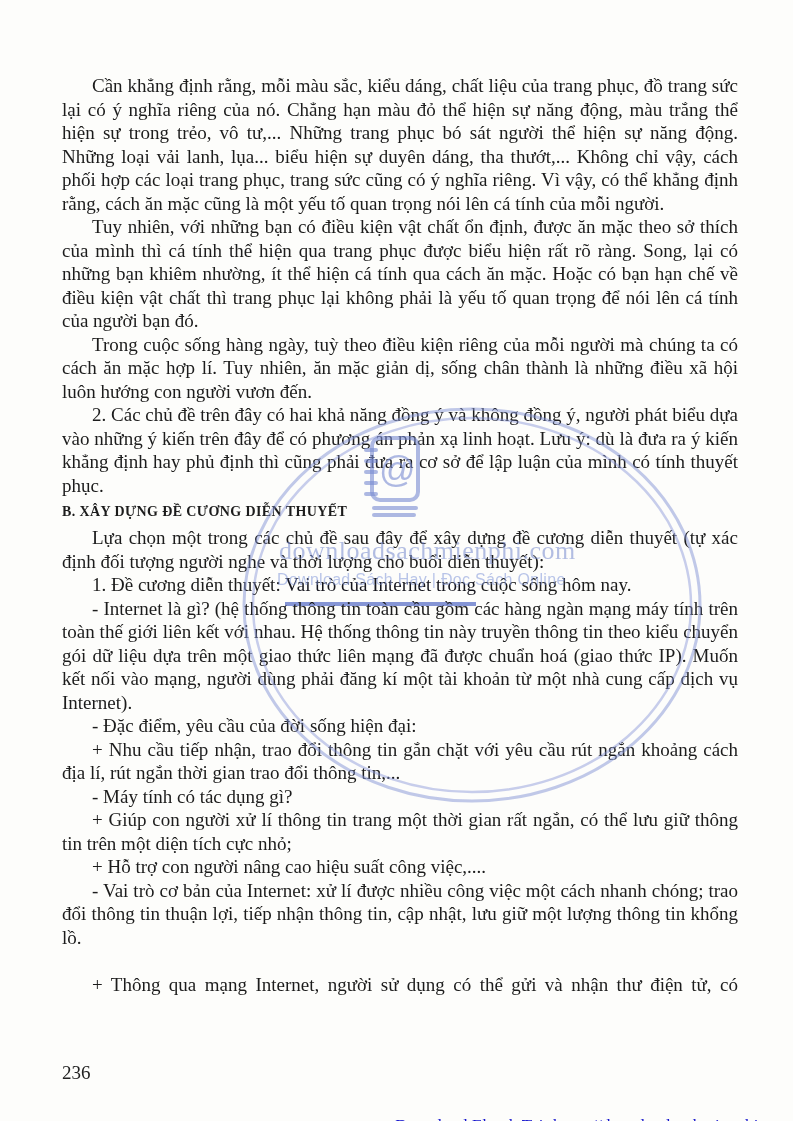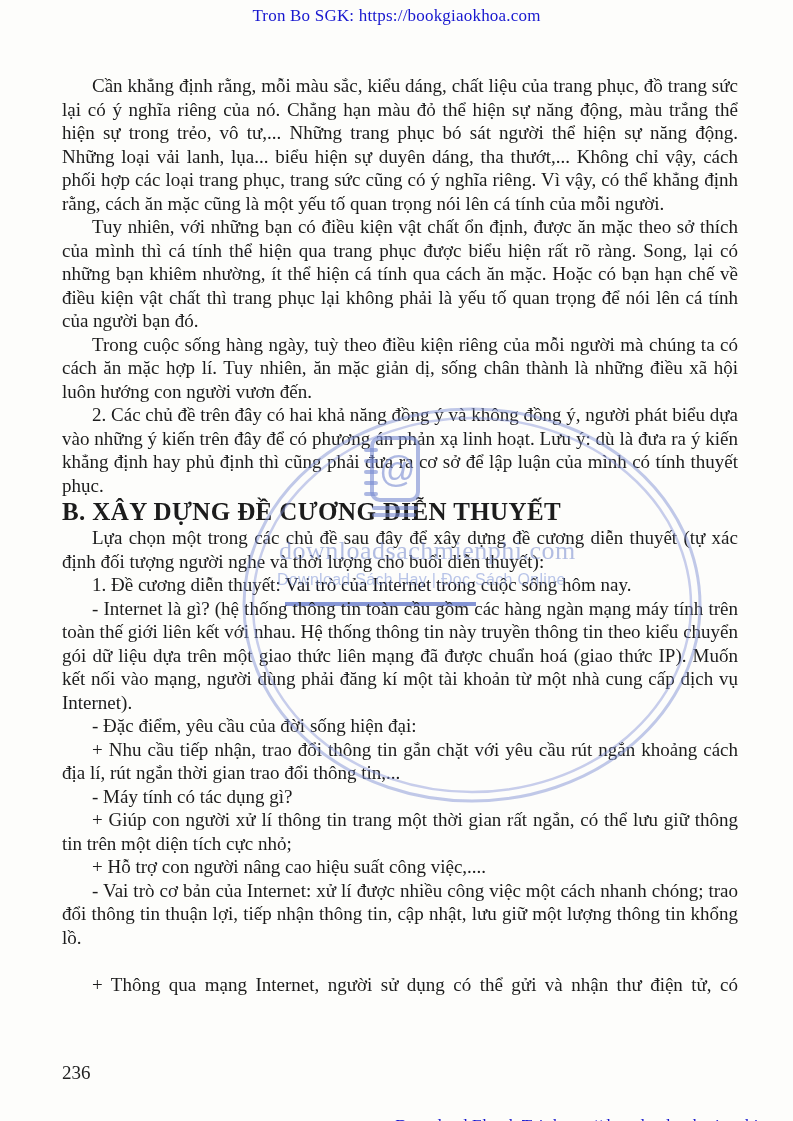--- a/index.html
+++ b/index.html
@@ -12,21 +12,21 @@
     position:absolute;top:6px;left:0;width:100%;text-align:center;
     font-size:17px;color:#1717cf;letter-spacing:.2px;
   }
   .content{
     position:absolute;top:74px;left:62px;width:676px;
     font-size:19px;line-height:23.5px;text-align:justify;z-index:2;
   }
   .content p{margin:0;text-indent:30px;}
   .content p.cont{text-align-last:justify;margin-top:24px;}
   .heading{
-    margin:1px 0;font-size:25px;font-weight:bold;line-height:27px;
+    margin:1px 0;font-size:14px;font-weight:bold;line-height:27px;
     text-indent:0;letter-spacing:.4px;text-align:left;
   }
   .underlined{
     border-bottom:4px solid rgba(112,130,206,.85);
     padding-bottom:7px;color:#14141c;
   }
   
   .wm{position:absolute;z-index:3;pointer-events:none;}
   .wm-site{
     left:279px;top:536px;font-size:26px;letter-spacing:.5px;
@@ -42,21 +42,20 @@
   .footer-link{
     position:absolute;top:1096px;left:0;width:100%;text-align:right;
     font-size:17px;color:#1313cc;letter-spacing:.2px;margin-top:20px;
   }
 </style>
 </head>
 <body>
 
 <div class="page">
 
-  <div class="header-link">Tron Bo SGK: https://bookgiaokhoa.com</div>
 
   <div class="content">
     <p>Cần khẳng định rằng, mỗi màu sắc, kiểu dáng, chất liệu của trang phục, đồ trang sức lại có ý nghĩa riêng của nó. Chẳng hạn màu đỏ thể hiện sự năng động, màu trắng thể hiện sự trong trẻo, vô tư,... Những trang phục bó sát người thể hiện sự năng động. Những loại vải lanh, lụa... biểu hiện sự duyên dáng, tha thướt,... Không chỉ vậy, cách phối hợp các loại trang phục, trang sức cũng có ý nghĩa riêng. Vì vậy, có thể khẳng định rằng, cách ăn mặc cũng là một yếu tố quan trọng nói lên cá tính của mỗi người.</p>
     <p>Tuy nhiên, với những bạn có điều kiện vật chất ổn định, được ăn mặc theo sở thích của mình thì cá tính thể hiện qua trang phục được biểu hiện rất rõ ràng. Song, lại có những bạn khiêm nhường, ít thể hiện cá tính qua cách ăn mặc. Hoặc có bạn hạn chế về điều kiện vật chất thì trang phục lại không phải là yếu tố quan trọng để nói lên cá tính của người bạn đó.</p>
     <p>Trong cuộc sống hàng ngày, tuỳ theo điều kiện riêng của mỗi người mà chúng ta có cách ăn mặc hợp lí. Tuy nhiên, ăn mặc giản dị, sống chân thành là những điều xã hội luôn hướng con người vươn đến.</p>
     <p>2. Các chủ đề trên đây có hai khả năng đồng ý và không đồng ý, người phát biểu dựa vào những ý kiến trên đây để có phương án phản xạ linh hoạt. Lưu ý: dù là đưa ra ý kiến khẳng định hay phủ định thì cũng phải đưa ra cơ sở để lập luận của mình có tính thuyết phục.</p>
 
     <h2 class="heading">B. XÂY DỰNG ĐỀ CƯƠNG DIỄN THUYẾT</h2>
 
     <p>Lựa chọn một trong các chủ đề sau đây để xây dựng đề cương diễn thuyết (tự xác định đối tượng người nghe và thời lượng cho buổi diễn thuyết):</p>

